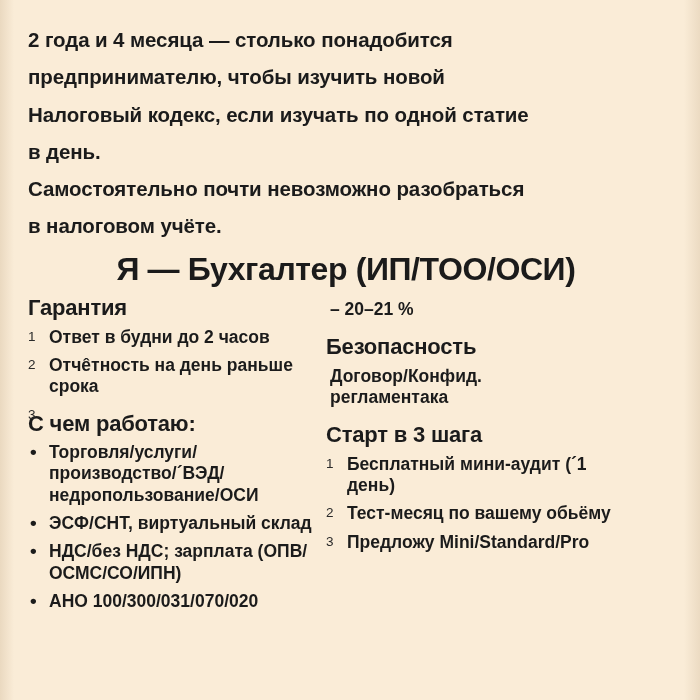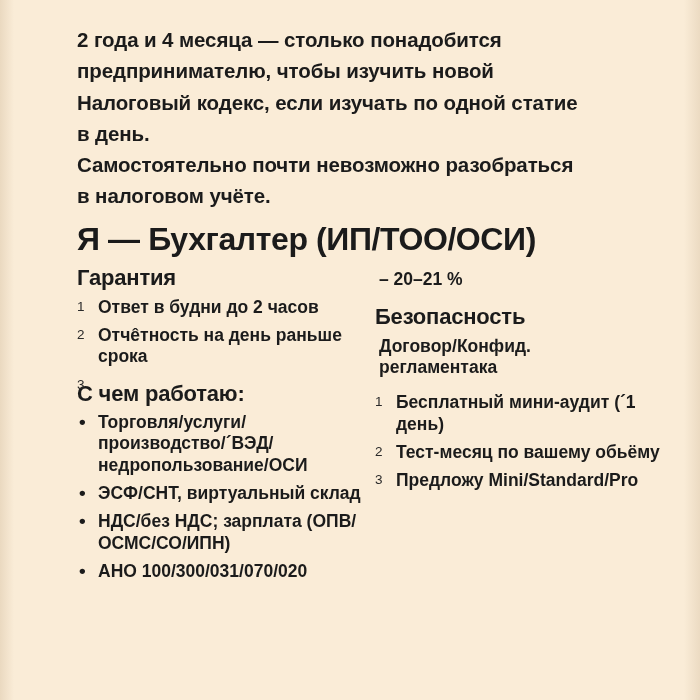--- a/index.html
+++ b/index.html
@@ -13,21 +13,21 @@
     font-family: "Liberation Sans", sans-serif;
     color: #1b1b1b;
     overflow: hidden;
   }
   .page {
     position: relative;
     width: 700px;
     height: 700px;
     background: #faecd7;
     box-sizing: border-box;
-    padding: 26px 36px 0 77px;
+    padding: 26px 36px 0 28px;
   }
   
   .page::before {
     content: "";
     position: absolute;
     left: 0; top: 0; bottom: 0;
     width: 14px;
     background: linear-gradient(to right, rgba(170,140,100,0.20), rgba(170,140,100,0));
     pointer-events: none;
   }
@@ -44,30 +44,31 @@
     font-size: 20.5px;
     line-height: 1.33;
     font-weight: 600;
     letter-spacing: -0.1px;
     margin: 0 0 4px 0;
   }
   .intro p {
     margin: 0;
   }
   .intro p + p {
-    margin-top: 4px;
+    margin-top: 10px;
   }
 
   .headline {
     font-size: 32px;
     font-weight: 700;
     line-height: 1.12;
     letter-spacing: -0.4px;
     margin: 12px 0 8px 0;
     white-space: nowrap;
+    text-align: center;
   }
 
   .cols {
     display: flex;
     gap: 12px;
     align-items: flex-start;
   }
   .col {
     width: 286px;
     flex: 0 0 auto;
@@ -197,20 +198,21 @@
 
       <div class="block">
         <h3 class="sec">Безопасность</h3>
         <p class="plain">
           <span class="ln">Договор/Конфид.</span>
           <span class="ln">регламентака</span>
         </p>
       </div>
 
       <div class="block">
+        <h3 class="sec">Старт в 3 шага</h3>
         <ol class="num">
           <li>
             <span class="mk">1</span>
             <span>Бесплатный мини-аудит (´1 день)</span>
           </li>
           <li>
             <span class="mk">2</span>
             <span>Тест-месяц по вашему обьёму</span>
           </li>
           <li>

